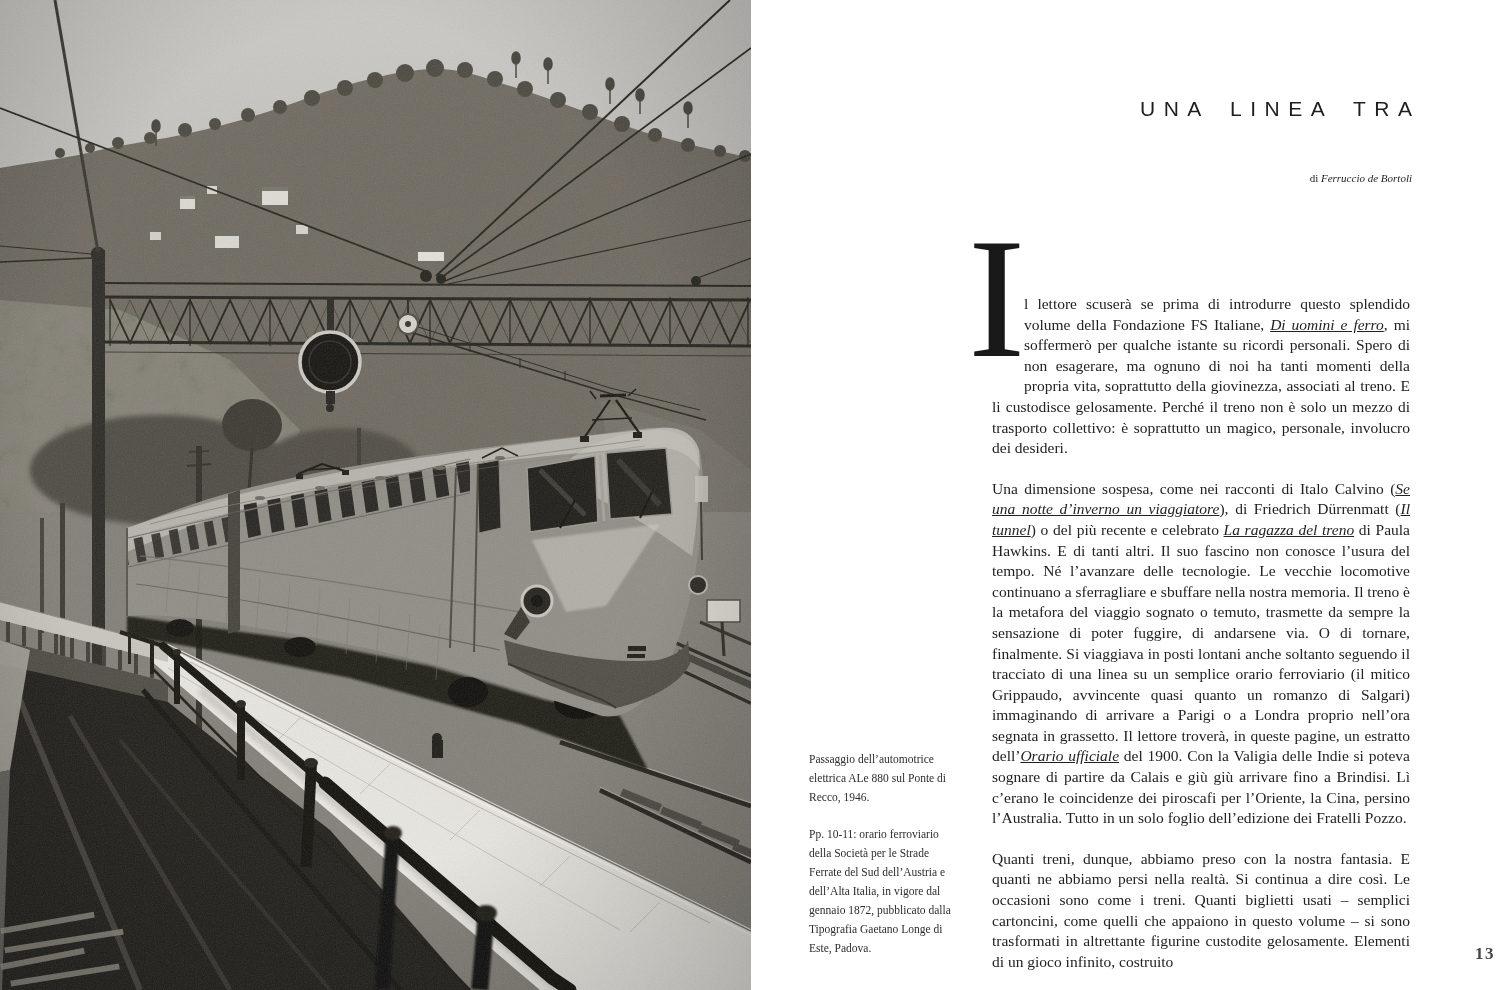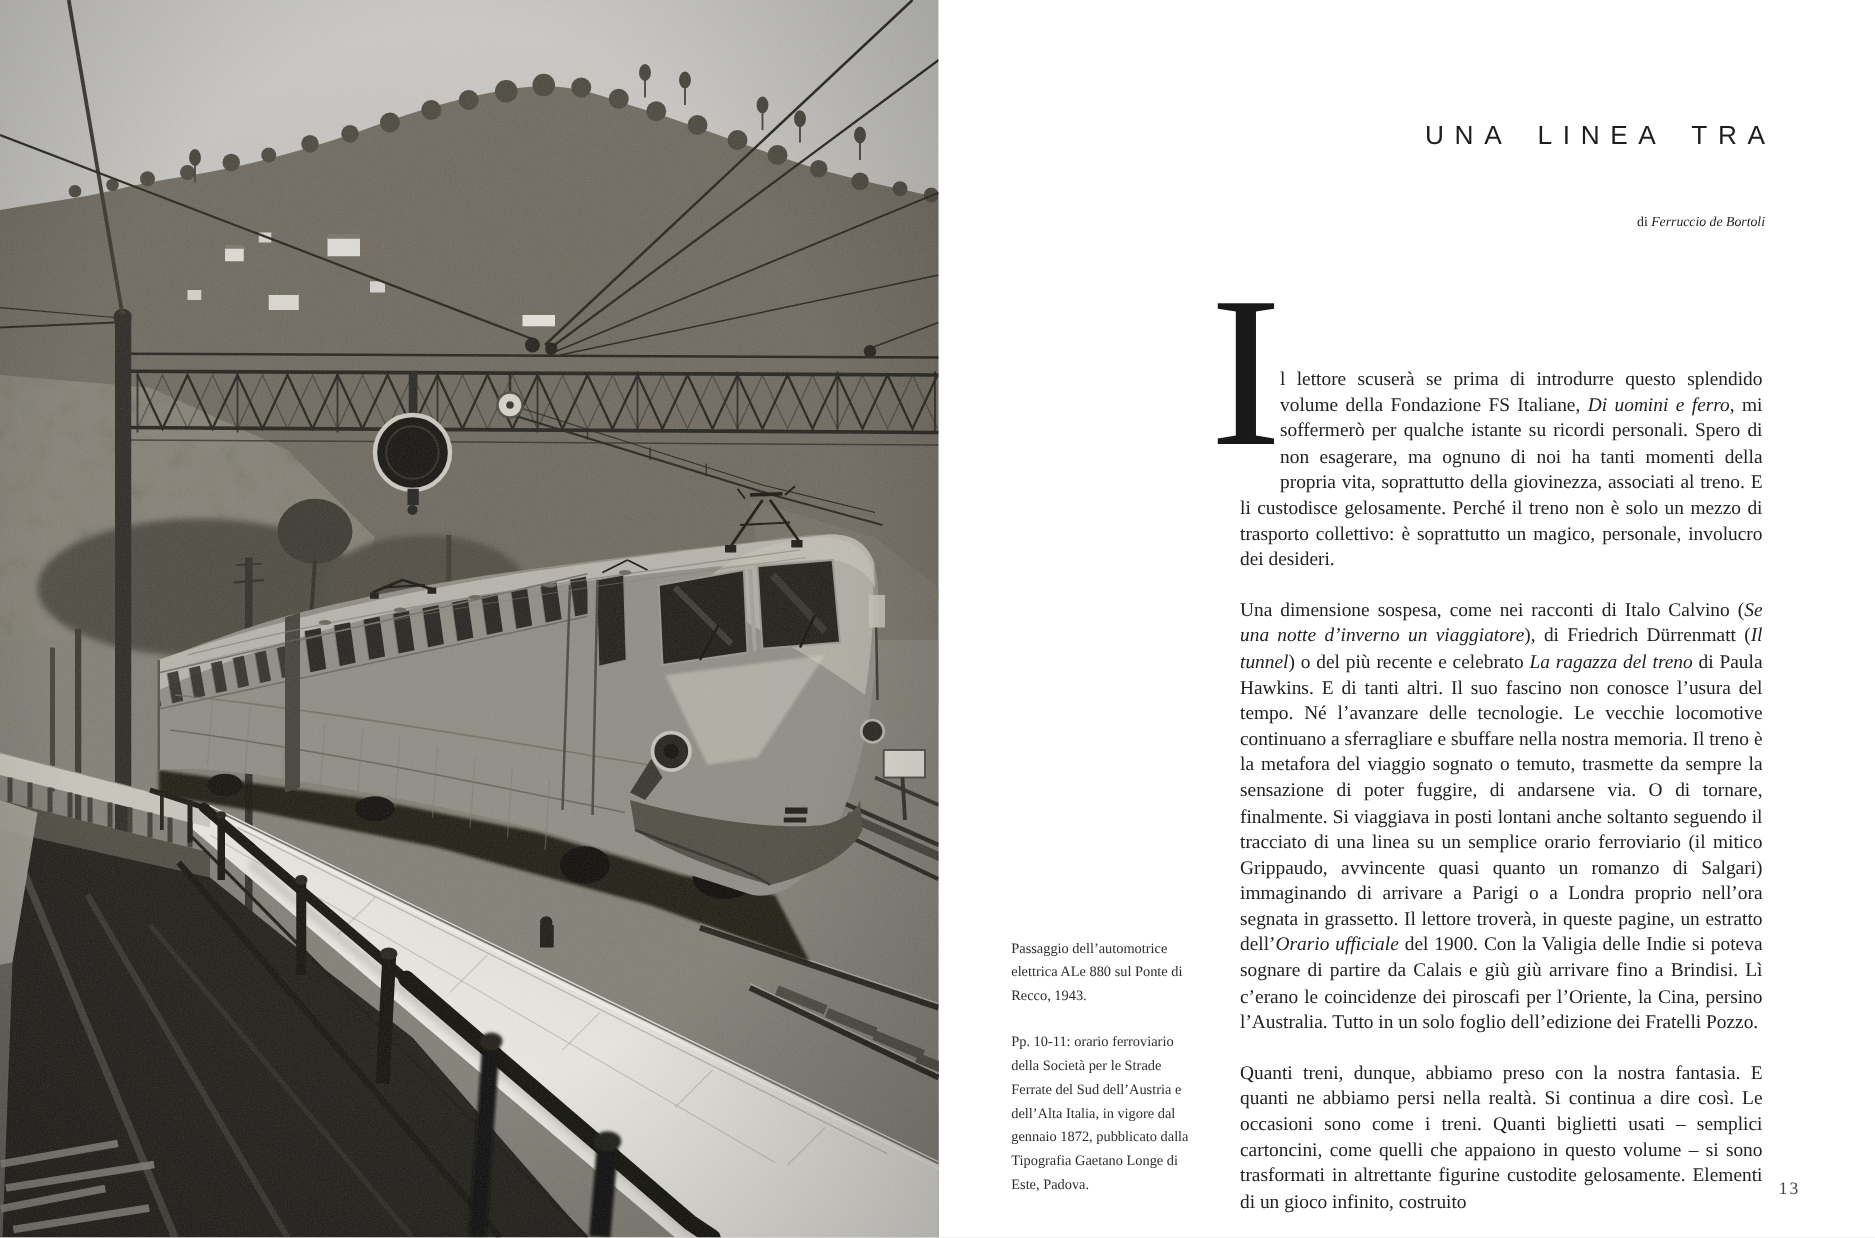--- a/index.html
+++ b/index.html
@@ -13,30 +13,30 @@
          font-family:"Liberation Sans",sans-serif;font-weight:400;color:#1e1e1e;
          font-size:21px;line-height:43px;letter-spacing:8.5px;word-spacing:7px;white-space:nowrap;}
   .title span{display:block;margin-right:-8.5px;}
 
   .byline{position:absolute;top:172px;right:88px;font-size:11px;color:#1d1d1d;white-space:nowrap;}
   .byline em{font-style:italic;}
 
   .article{position:absolute;left:241px;top:294px;width:418px;
            font-size:15.5px;line-height:20.6px;color:#222222;text-align:justify;}
   .article p{margin:0 0 20px 0;}
-  .article em{font-style:italic;}
+  .article em{font-style:italic;text-decoration:underline;}
   .dc-spacer{float:left;width:32px;height:83px;}
   .dropcap{position:absolute;left:217px;top:212px;font-size:172px;line-height:1;
            color:#191919;font-family:"Liberation Serif",serif;}
 
   .photo-caption{position:absolute;left:58px;top:750px;width:152px;
                  font-size:11.5px;line-height:19px;color:#2d2d2d;text-align:left;}
   .photo-caption p{margin:0 0 18px 0;}
 
-  .folio{position:absolute;left:672px;top:944px;font-size:14px;letter-spacing:1.5px;color:#454545;}
+  .folio{position:absolute;left:724px;top:944px;font-size:17px;letter-spacing:1.5px;color:#454545;font-weight:bold;}
 </style>
 </head>
 <body>
 
 <div class="spread">
 
   <div class="page-left">
     <svg viewBox="0 0 751 990" width="751" height="990">
       <defs>
         <linearGradient id="skyG" x1="0" y1="0" x2="0" y2="1">
@@ -438,19 +438,19 @@
 
     <div class="dropcap">I</div>
 
     <div class="article">
         <p><span class="dc-spacer"></span><span>l lettore scuserà se prima di introdurre questo splendido volume della Fondazione FS Italiane, </span><em>Di uomini e ferro</em><span>, mi soffermerò per qualche istante su ricordi personali. Spero di non esagerare, ma ognuno di noi ha tanti momenti della propria vita, soprattutto della giovinezza, associati al treno. E li custodisce gelosamente. Perché il treno non è solo un mezzo di trasporto collettivo: è soprattutto un magico, personale, involucro dei desideri.</span></p>
         <p><span>Una dimensione sospesa, come nei racconti di Italo Calvino (</span><em>Se una notte d’inverno un viaggiatore</em><span>), di Friedrich Dürrenmatt (</span><em>Il tunnel</em><span>) o del più recente e celebrato </span><em>La ragazza del treno</em><span> di Paula Hawkins. E di tanti altri. Il suo fascino non conosce l’usura del tempo. Né l’avanzare delle tecnologie. Le vecchie locomotive continuano a sferragliare e sbuffare nella nostra memoria. Il treno è la metafora del viaggio sognato o temuto, trasmette da sempre la sensazione di poter fuggire, di andarsene via. O di tornare, finalmente. Si viaggiava in posti lontani anche soltanto seguendo il tracciato di una linea su un semplice orario ferroviario (il mitico Grippaudo, avvincente quasi quanto un romanzo di Salgari) immaginando di arrivare a Parigi o a Londra proprio nell’ora segnata in grassetto. Il lettore troverà, in queste pagine, un estratto dell’</span><em>Orario ufficiale</em><span> del 1900. Con la Valigia delle Indie si poteva sognare di partire da Calais e giù giù arrivare fino a Brindisi. Lì c’erano le coincidenze dei piroscafi per l’Oriente, la Cina, persino l’Australia. Tutto in un solo foglio dell’edizione dei Fratelli Pozzo.</span></p>
         <p><span>Quanti treni, dunque, abbiamo preso con la nostra fantasia. E quanti ne abbiamo persi nella realtà. Si continua a dire così. Le occasioni sono come i treni. Quanti biglietti usati – semplici cartoncini, come quelli che appaiono in questo volume – si sono trasformati in altrettante figurine custodite gelosamente. Elementi di un gioco infinito, costruito</span></p>
       </div>
 
     <aside class="photo-caption">
-        <p>Passaggio dell’automotrice elettrica ALe 880 sul Ponte di Recco, 1943.</p>
+        <p>Passaggio dell’automotrice elettrica ALe 880 sul Ponte di Recco, 1946.</p>
         <p>Pp. 10-11: orario ferroviario della Società per le Strade Ferrate del Sud dell’Austria e dell’Alta Italia, in vigore dal gennaio 1872, pubblicato dalla Tipografia Gaetano Longe di Este, Padova.</p>
       </aside>
 
     <div class="folio">13</div>
   </div>
 </div>
 
 </body></html>

